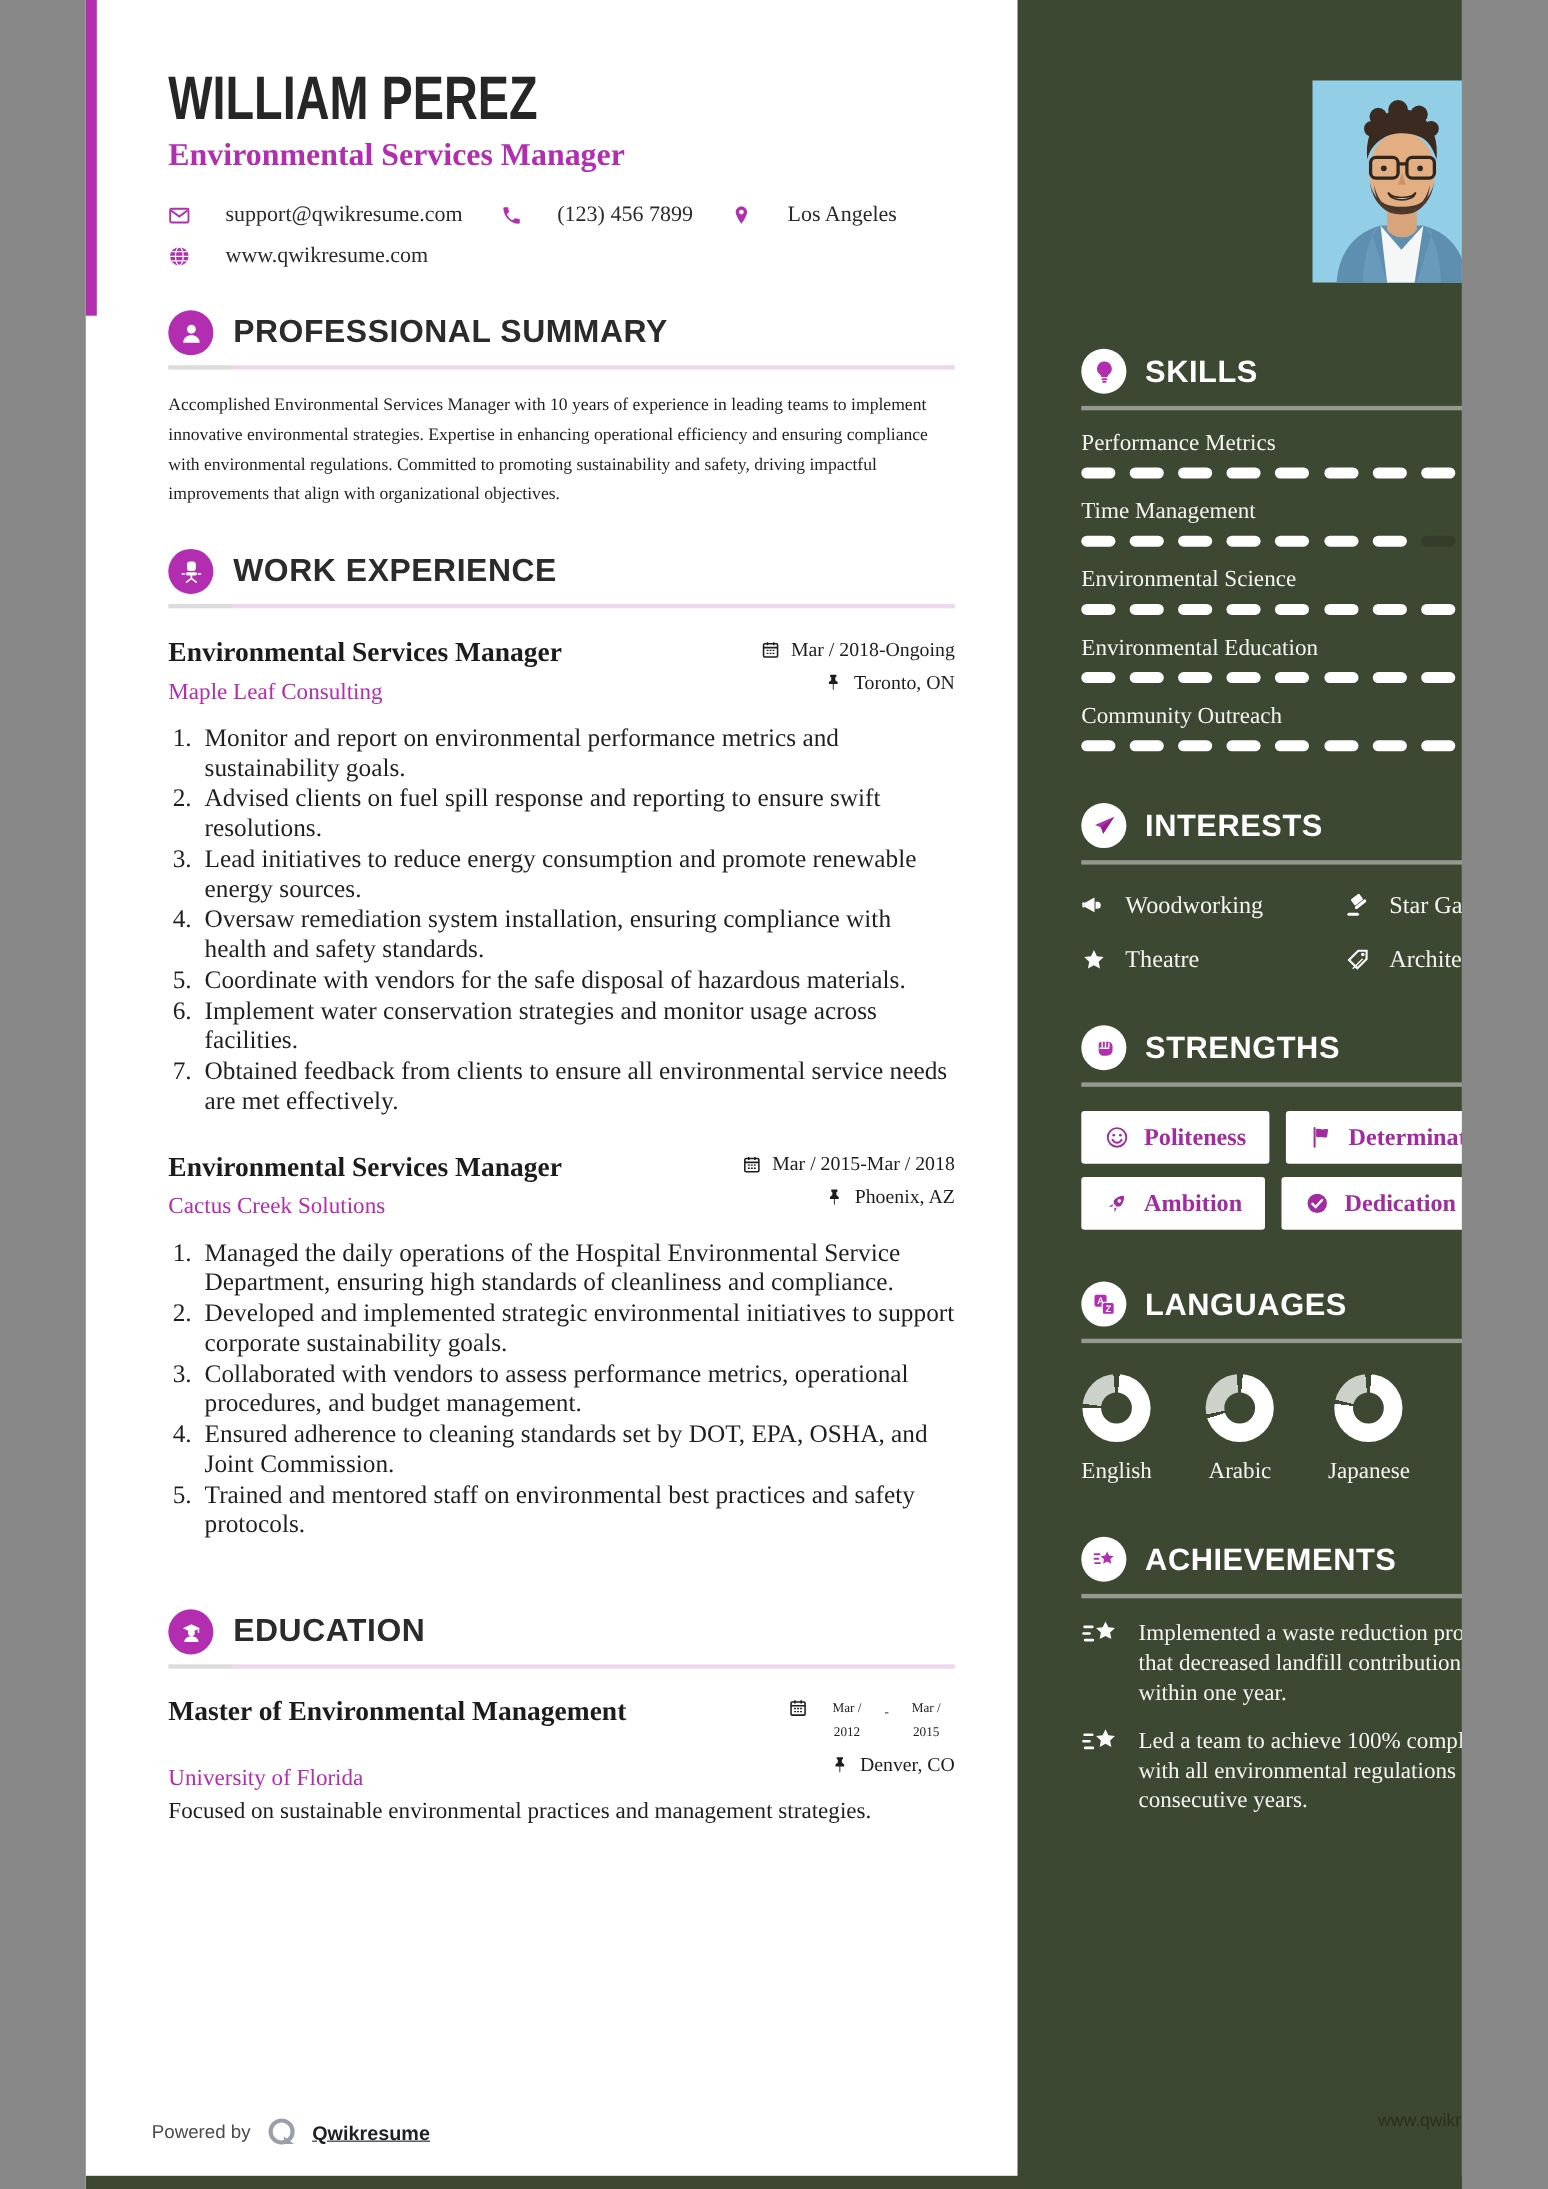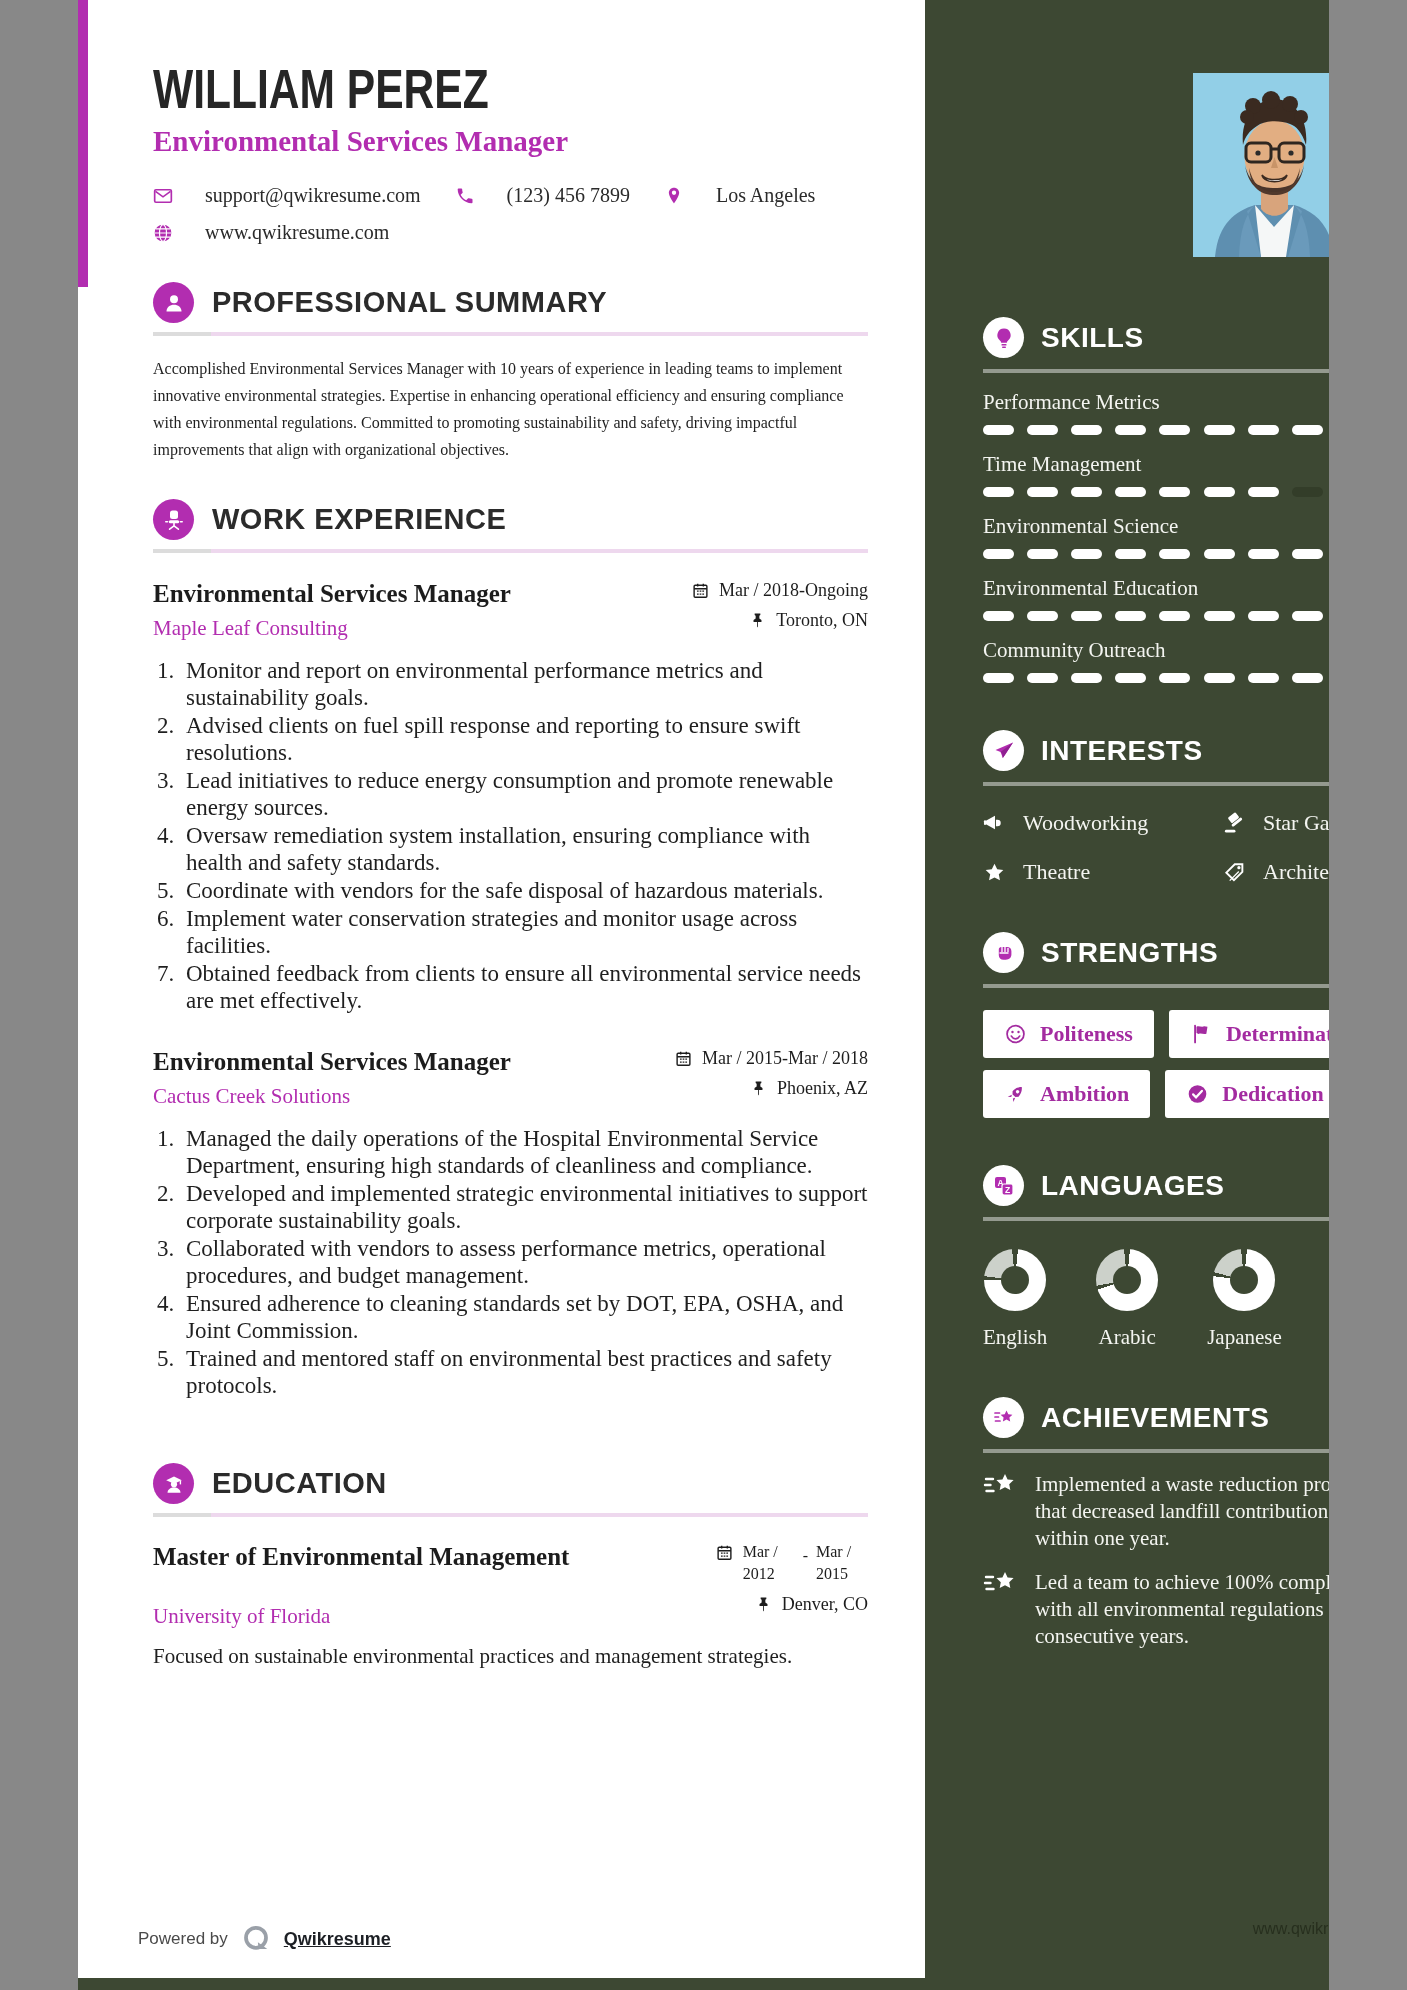--- a/index.html
+++ b/index.html
@@ -47,26 +47,26 @@
   .meta-line{display:flex;justify-content:flex-end;align-items:center;gap:10px;margin-bottom:9px}
   .m-icon{width:17px;height:17px;display:inline-flex}
   .m-icon svg{width:100%;height:100%}
   ol.bullets{margin-top:16px;margin-left:0;list-style:none;counter-reset:b}
   ol.bullets li{counter-increment:b;font-size:23px;line-height:27px;color:var(--ink);
                 padding-left:33px;position:relative;margin-bottom:1px}
   ol.bullets li::before{content:counter(b) ".";position:absolute;left:4px}
 
   .edu{margin-top:24px}
   .edu-title{font-size:25px;font-weight:bold;color:#1c1c1c;line-height:31px;max-width:430px}
-  .edu-dates{display:flex;gap:8px;align-items:flex-start;font-size:16px;line-height:22px;text-align:left}
+  .edu-dates{display:flex;gap:8px;align-items:flex-start;font-size:12px;line-height:22px;text-align:center}
   .edu-date{width:52px}
   .edu-sep{padding-top:4px}
   .edu-school{font-size:21px;color:var(--accent);margin-top:10px}
   .edu-row2{display:flex;justify-content:space-between;align-items:flex-start}
-  .edu-note{font-size:21px;line-height:27px;color:var(--ink);margin-top:14px}
+  .edu-note{font-size:21px;line-height:27px;color:var(--ink);margin-top:4px}
 
   .footer{position:absolute;left:60px;bottom:36px;display:flex;align-items:center;gap:13px;
           font-family:"Liberation Sans",sans-serif}
   .powered{font-size:17px;color:#4a4a4a}
   .qlogo{width:30px;height:30px;display:inline-flex}
   .brand{font-size:18px;color:#1d2025;text-decoration:underline;font-weight:bold}
 
   
   .side{position:absolute;left:847px;top:0;width:560px;height:1990px;background:var(--green);
         padding:0 74px 0 58px}

